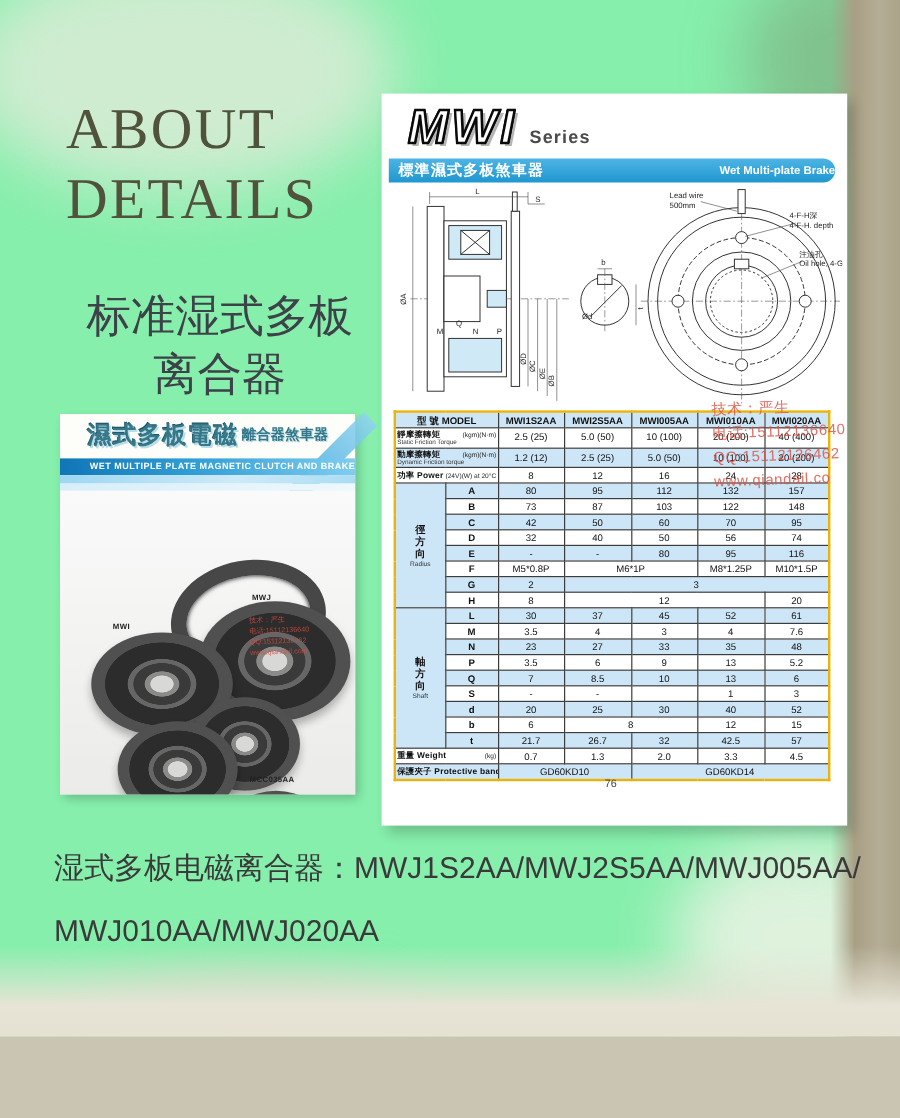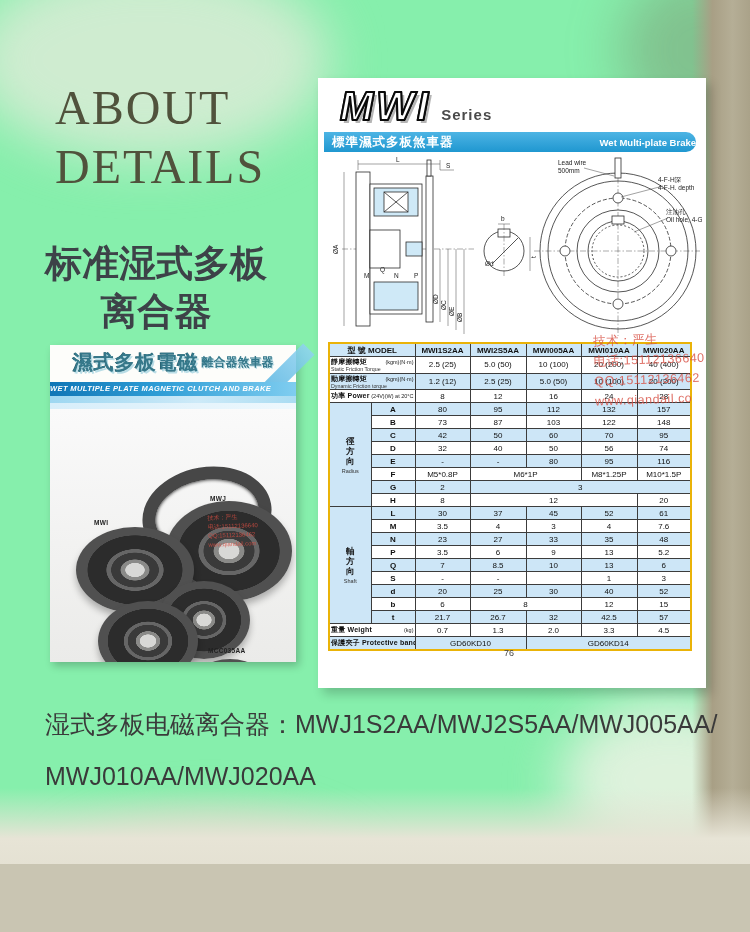--- a/index.html
+++ b/index.html
@@ -12,37 +12,37 @@
     background:linear-gradient(180deg,rgba(233,230,217,0),#e7e4d6 35%,#dedacb);}
   .blob{position:absolute;border-radius:50%;filter:blur(26px);}
   .blob.b1{left:-30px;top:-40px;width:360px;height:200px;background:rgba(238,235,224,.7);}
   .blob.b2{left:620px;top:-30px;width:160px;height:160px;background:rgba(120,112,90,.35);}
   .blob.b3{left:60px;top:820px;width:300px;height:140px;background:rgba(210,205,188,.8);}
   .blob.b4{left:560px;top:700px;width:220px;height:160px;background:rgba(244,242,232,.8);}
 
   
   .heading{position:absolute;left:55px;top:78px;font-family:"Liberation Serif",serif;
     font-size:48px;line-height:59px;color:#50523c;letter-spacing:2px;}
-  .subtitle{position:absolute;left:16px;top:240px;width:280px;text-align:center;
-    font-size:37px;line-height:48px;color:#3d4248;font-weight:700;}
+  .subtitle{position:absolute;left:43px;top:240px;width:280px;text-align:center;
+    font-size:37px;line-height:48px;color:#3d4248;font-weight:400;}
 
   
   .brochure{position:absolute;left:50px;top:345px;width:246px;height:317px;
     background:#fdfdfa;box-shadow:3px 4px 8px rgba(0,0,0,.22);}
   .b-title{position:absolute;left:0;top:4px;width:246px;display:flex;
     justify-content:center;align-items:center;gap:3px;}
   .bt-main{font-size:20px;font-weight:bold;color:#35788a;
     text-shadow:1.5px 1.5px 0 #b9dde6,-0.5px -0.5px 0 #1d505e;letter-spacing:1px;}
   .bt-stack{display:flex;line-height:13px;}
   .bt-stack span{font-size:12px;font-weight:bold;color:#35788a;
     text-shadow:1px 1px 0 #b9dde6;}
   .b-banner{position:absolute;left:0;top:37px;width:246px;height:14px;
     background:linear-gradient(90deg,#1076b6,#2f9ed6 45%,#7fcdf0);
-    color:#fff;font-size:7.5px;font-weight:bold;font-style:italic;
-    text-align:left;line-height:14px;letter-spacing:.4px;}
+    color:#fff;font-size:7.5px;font-weight:bold;
+    text-align:right;line-height:14px;letter-spacing:.4px;}
   .b-stripe1{position:absolute;left:0;top:51px;width:246px;height:7px;
     background:linear-gradient(90deg,#9ed7f1,#cdeaf8 60%,#aadcf2);}
   .b-stripe2{position:absolute;left:0;top:58px;width:246px;height:6px;
     background:linear-gradient(90deg,#d7eefa,#eef8fd);}
   .b-diag{position:absolute;left:182px;top:28px;width:90px;height:16px;
     background:linear-gradient(90deg,#35a3da,#8fd2f0);transform:rotate(-45deg);opacity:.85;}
   .b-photos{position:absolute;left:0;top:64px;width:246px;height:253px;overflow:hidden;
     background:linear-gradient(180deg,#fafafa,#ebebe9);}
   .donut{position:absolute;border-radius:50%;
     background:radial-gradient(closest-side,#d8d8d6 0 16%,#8a8a88 17% 24%,#3a3a3a 25% 40%,#666 41% 48%,#2c2c2c 49% 80%,#505050 81% 100%);

